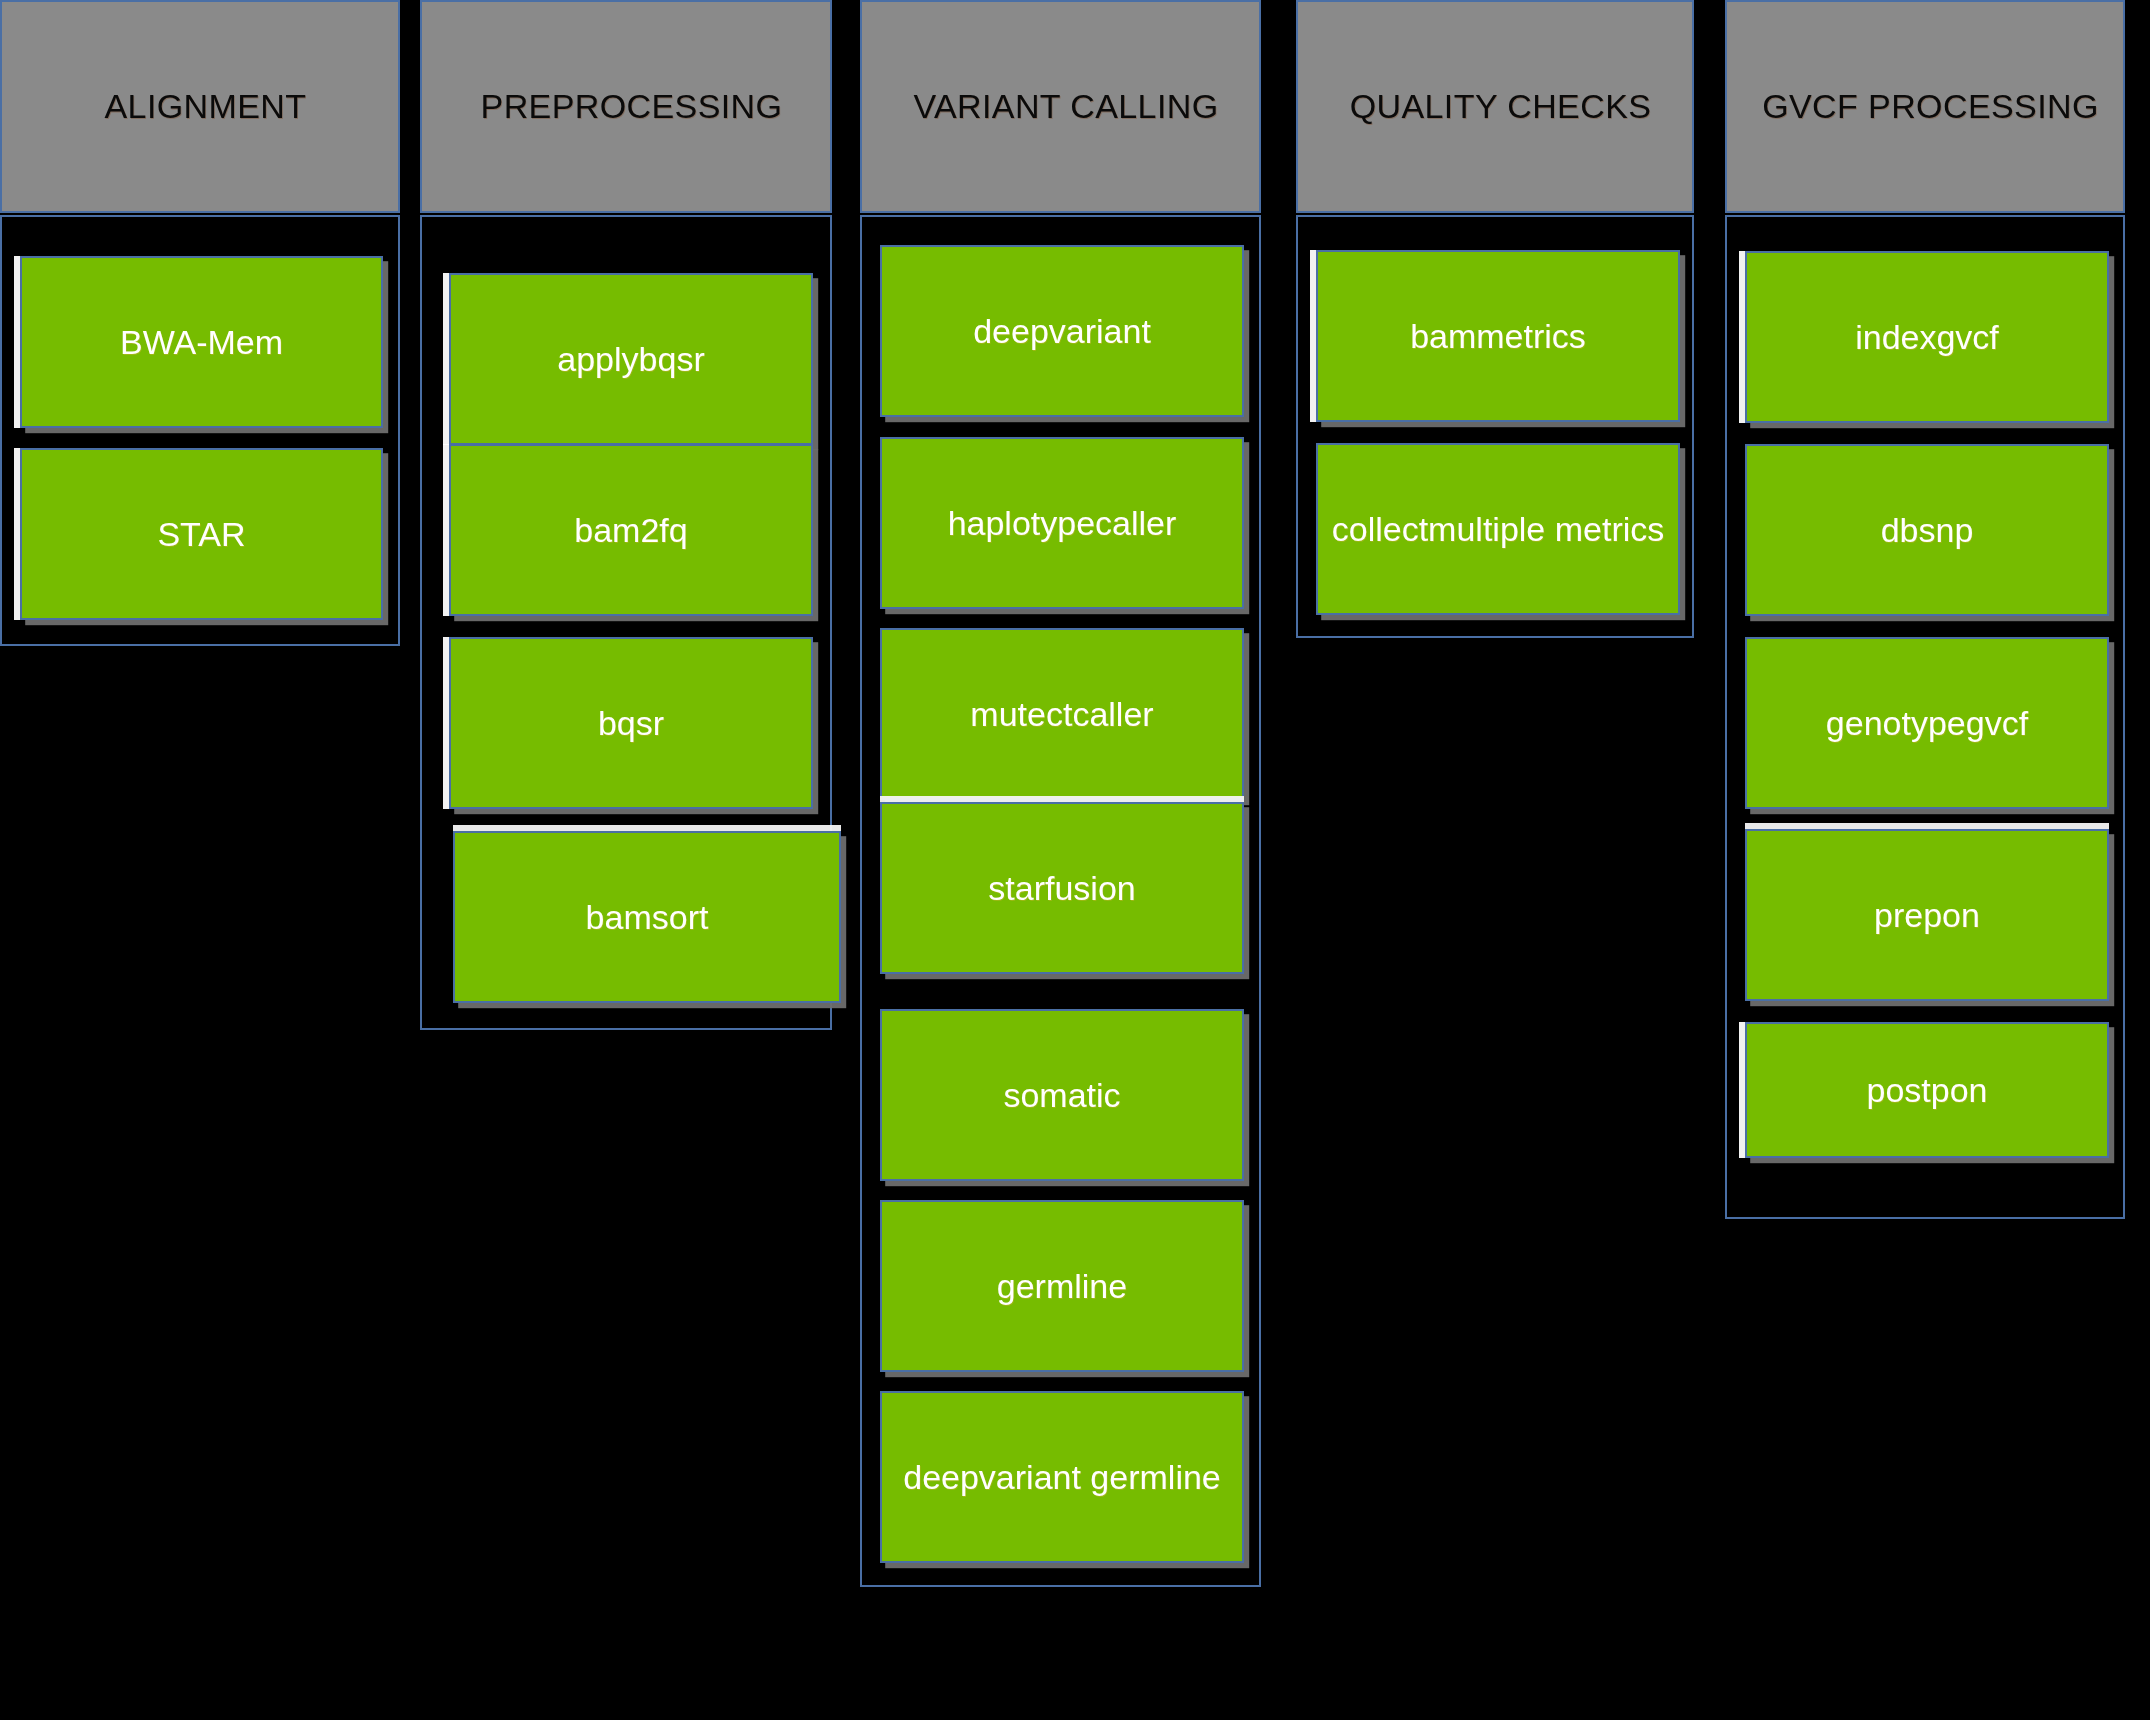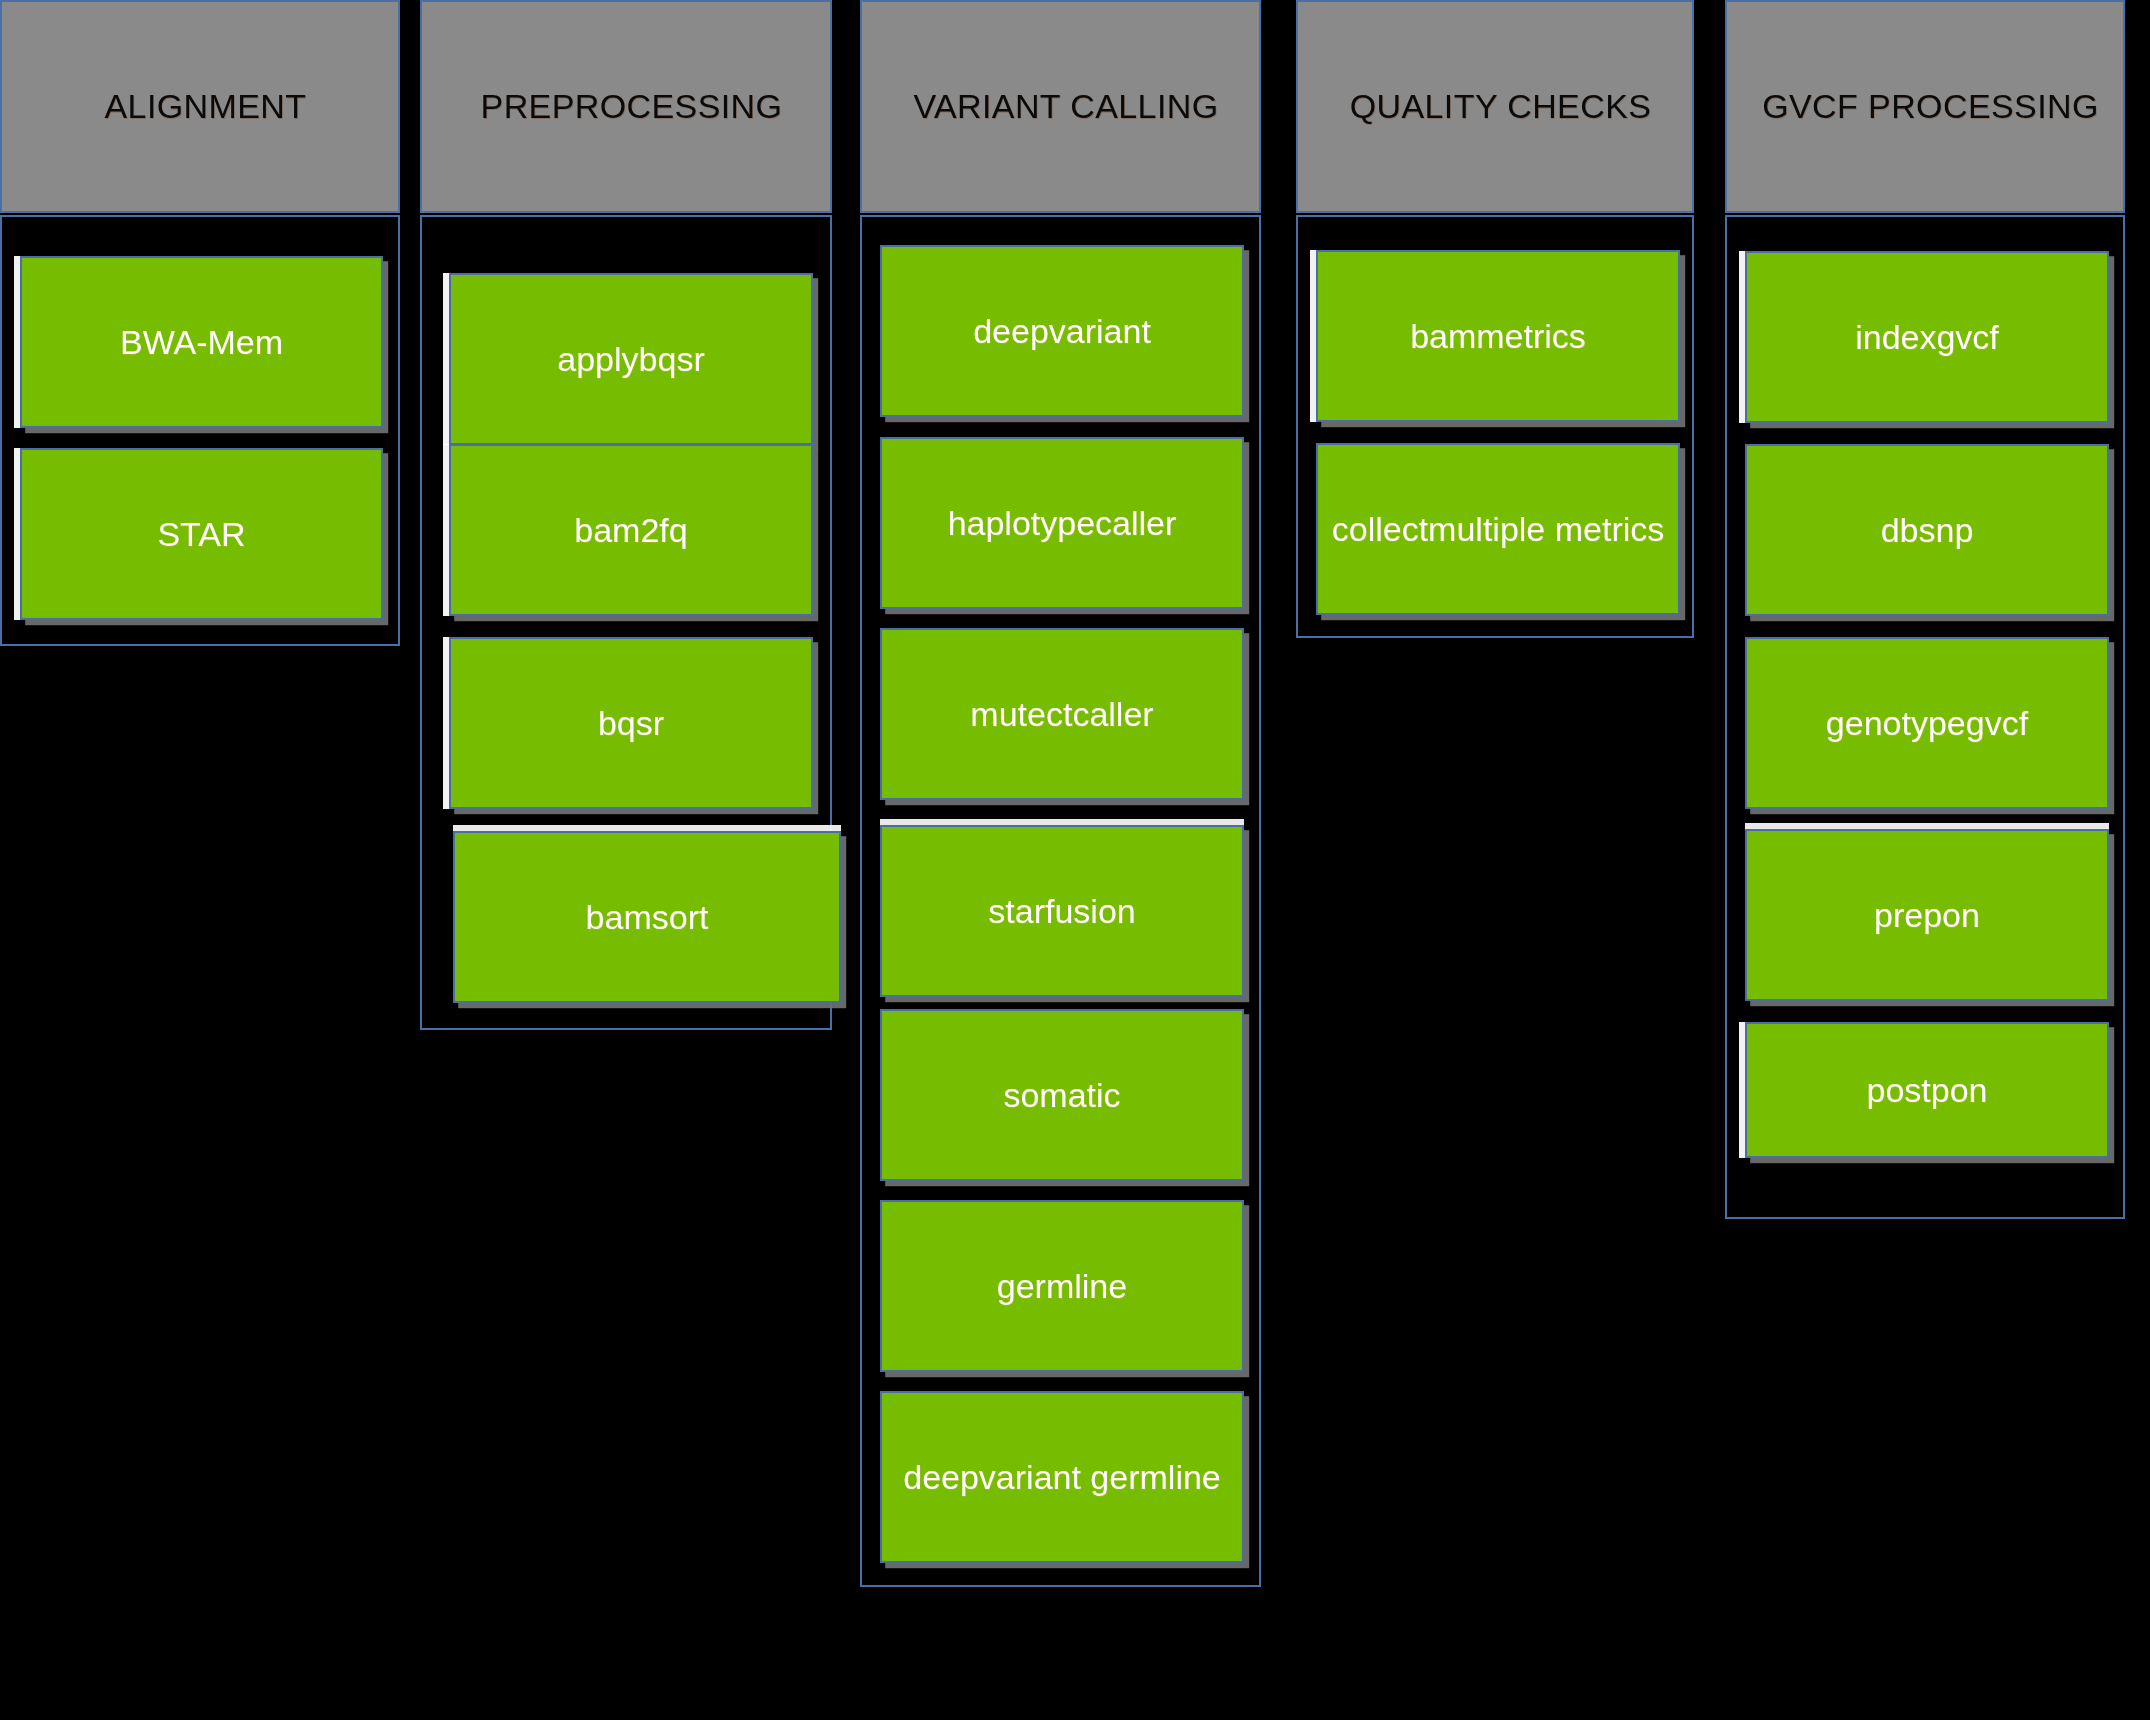--- a/index.html
+++ b/index.html
@@ -70,21 +70,21 @@
       <div class="node lit-top" style="left:31px; top:614px; width:388px; height:172px;">bamsort</div>
     </div>
   </div>
 
   <div class="column" style="left:860px; top:0px; width:401px; height:1587px;">
     <div class="col-header" style="height:213px;">VARIANT CALLING</div>
     <div class="col-body" style="top:215px; height:1372px;">
       <div class="node shadowed" style="left:18px; top:28px; width:364px; height:172px;">deepvariant</div>
       <div class="node shadowed" style="left:18px; top:220px; width:364px; height:172px;">haplotypecaller</div>
       <div class="node shadowed" style="left:18px; top:411px; width:364px; height:172px;">mutectcaller</div>
-      <div class="node lit-top" style="left:18px; top:608px; width:364px; height:172px;">starfusion</div>
+      <div class="node lit-top" style="left:18px; top:585px; width:364px; height:172px;">starfusion</div>
       <div class="node shadowed" style="left:18px; top:792px; width:364px; height:172px;">somatic</div>
       <div class="node shadowed" style="left:18px; top:983px; width:364px; height:172px;">germline</div>
       <div class="node shadowed" style="left:18px; top:1174px; width:364px; height:172px;">deepvariant germline</div>
     </div>
   </div>
 
   <div class="column" style="left:1296px; top:0px; width:398px; height:638px;">
     <div class="col-header" style="height:213px;">QUALITY CHECKS</div>
     <div class="col-body" style="top:215px; height:423px;">
       <div class="node lit" style="left:18px; top:33px; width:364px; height:172px;">bammetrics</div>

